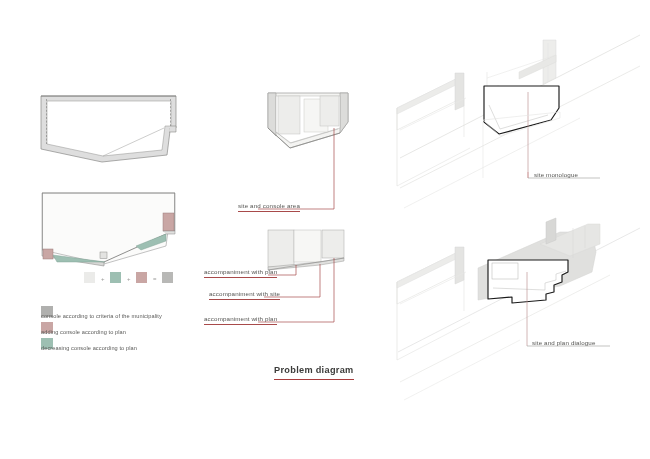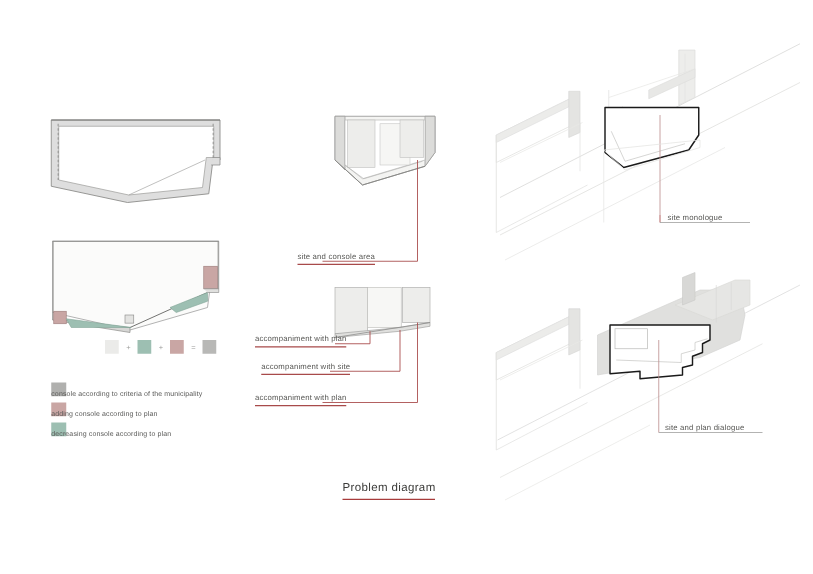--- a/index.html
+++ b/index.html
@@ -249,13 +249,13 @@
 <div class="lbl lbl-red-underline" style="left:204px; top:269px;">accompaniment with plan</div>
 
 <div class="lbl lbl-red-underline" style="left:209px; top:291px;">accompaniment with site</div>
 
 <div class="lbl lbl-red-underline" style="left:204px; top:316px;">accompaniment with plan</div>
 
 <div class="lbl" style="left:534px; top:172px;">site monologue</div>
 
 <div class="lbl" style="left:532px; top:340px;">site and plan dialogue</div>
 
-<div id="title" style="left:274px; top:386px;">Problem diagram</div>
+<div id="title" style="left:274px; top:366px;font-weight:bold;">Problem diagram</div>
 
 </body></html>

